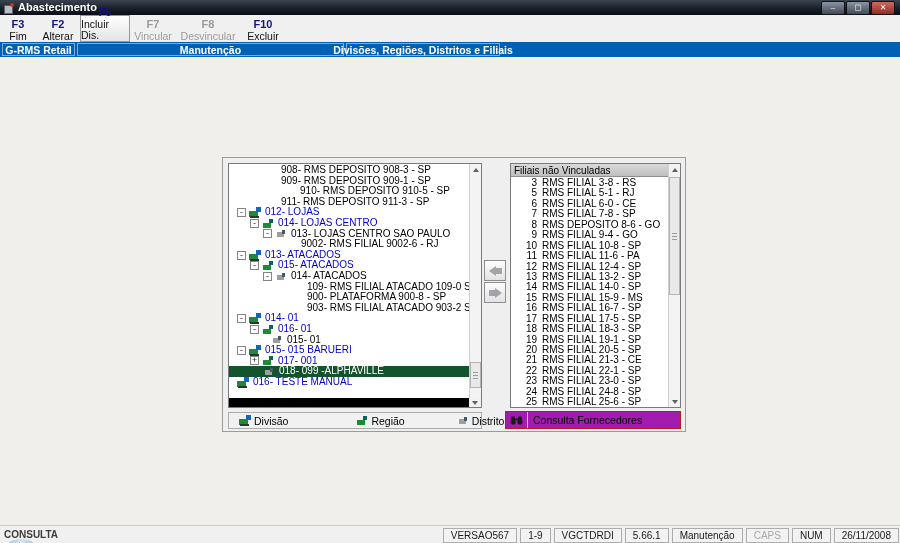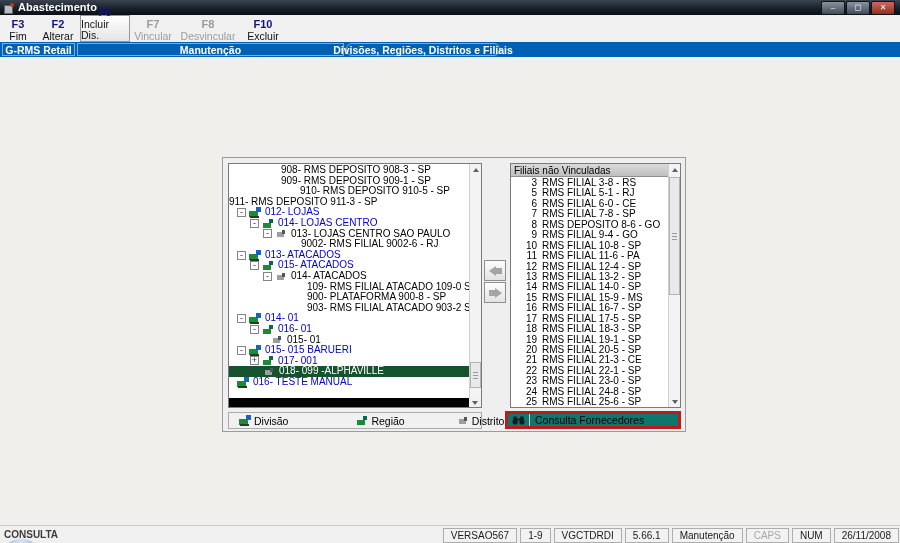--- a/index.html
+++ b/index.html
@@ -32,21 +32,21 @@
     box-shadow:inset 0 1px 0 #fff;margin-top:0;}
   .tb0{width:36px;} .tb1{width:44px;} .tb2{width:48px;} .tb3{width:46px;} .tb4{width:64px;} .tb5{width:46px;}
 
   
   .menubar{position:absolute;left:0;top:42px;width:900px;height:15px;background:#0061b4;display:flex;}
   .seg{height:13px;margin-top:1px;display:flex;align-items:center;justify-content:center;
     border:1px solid rgba(225,238,250,.55);box-sizing:border-box;
     color:#fff;font-size:10.5px;font-weight:bold;white-space:nowrap;}
   .seg1{width:73px;margin-left:2px;}
   .seg2{width:267px;margin-left:2px;}
-  .seg3{width:154px;margin-left:2px;border-radius:6px;}
+  .seg3{width:154px;margin-left:2px;}
 
   
   .workspace{position:absolute;left:0;top:57px;width:900px;height:468px;background:#f0efec;}
   .panel{position:absolute;left:222px;top:100px;width:464px;height:275px;background:#efefef;
     border:1px solid #9b9b9b;box-sizing:border-box;}
 
   .box{position:absolute;background:#fff;border:1px solid #7a7a7a;box-sizing:border-box;overflow:hidden;}
   .tree-box{left:5px;top:5px;width:254px;height:245px;}
   .list-box{left:287px;top:5px;width:171px;height:245px;}
 
@@ -98,22 +98,22 @@
   .arr .tail{width:6px;height:6px;background:#a0a5ab;}
   .arr .headL{width:0;height:0;border-top:5px solid transparent;border-bottom:5px solid transparent;border-right:7px solid #a0a5ab;}
   .arr .headR{width:0;height:0;border-top:5px solid transparent;border-bottom:5px solid transparent;border-left:7px solid #a0a5ab;}
 
   
   .legend{position:absolute;left:5px;top:254px;width:254px;height:17px;background:#f1f1f1;
     border:1px solid #ababab;box-sizing:border-box;display:flex;align-items:center;}
   .leg-item{display:flex;align-items:center;font-size:10.5px;color:#000;}
   .leg-item .ic{margin-right:2px;}
   .leg0{margin-left:10px;} .leg1{margin-left:68px;} .leg2{margin-left:52px;}
-  .consulta{position:absolute;left:282px;top:253px;width:176px;height:18px;background:#0f766e;
-    border:3px solid #b91c1c;box-sizing:border-box;display:flex;align-items:center;}
+  .consulta{position:absolute;left:282px;top:253px;width:176px;height:18px;background:#a21caf;
+    border:1px solid #b91c1c;box-sizing:border-box;display:flex;align-items:center;}
   .consulta .icw{width:21px;height:100%;display:flex;align-items:center;justify-content:center;
     border-right:1px solid #c9c9c9;flex:none;}
   .consulta .ctext{font-size:10.5px;padding-left:5px;color:#000;white-space:nowrap;}
 
   
   .statusbar{position:absolute;left:0;top:525px;width:900px;height:18px;background:#f0f0f0;
     border-top:1px solid #cdcdcd;box-sizing:border-box;}
   .st-left{position:absolute;left:4px;top:3px;font-size:10px;font-weight:bold;color:#3c3c3c;}
   .orb{position:absolute;left:8px;top:13px;width:26px;height:12px;border-radius:50%;
     background:radial-gradient(circle at 50% 30%,#d5e4f2,#8fb0cc);opacity:.8;}
@@ -181,21 +181,21 @@
         <div class="tree-rows" id="treeRows">
             <div class="tree-row" style="padding-left: 52px;">
               <span>908- RMS DEPOSITO 908-3 - SP</span>
             </div>
             <div class="tree-row" style="padding-left: 52px; align-items: flex-end;">
               <span>909- RMS DEPOSITO 909-1 - SP</span>
             </div>
             <div class="tree-row" style="padding-left: 52px; justify-content: center;">
               <span>910- RMS DEPOSITO 910-5 - SP</span>
             </div>
-            <div class="tree-row" style="">
+            <div class="tree-row" style="padding-left: 52px;">
               <span>911- RMS DEPOSITO 911-3 - SP</span>
             </div>
             <div class="tree-row blue" style="padding-left: 8px;">
               <span class="expand">-</span>
               <span class="ic division">
                 <i class="a"></i>
                 <i class="b"></i>
                 <i class="c"></i>
               </span>
               <span>012- LOJAS</span>

